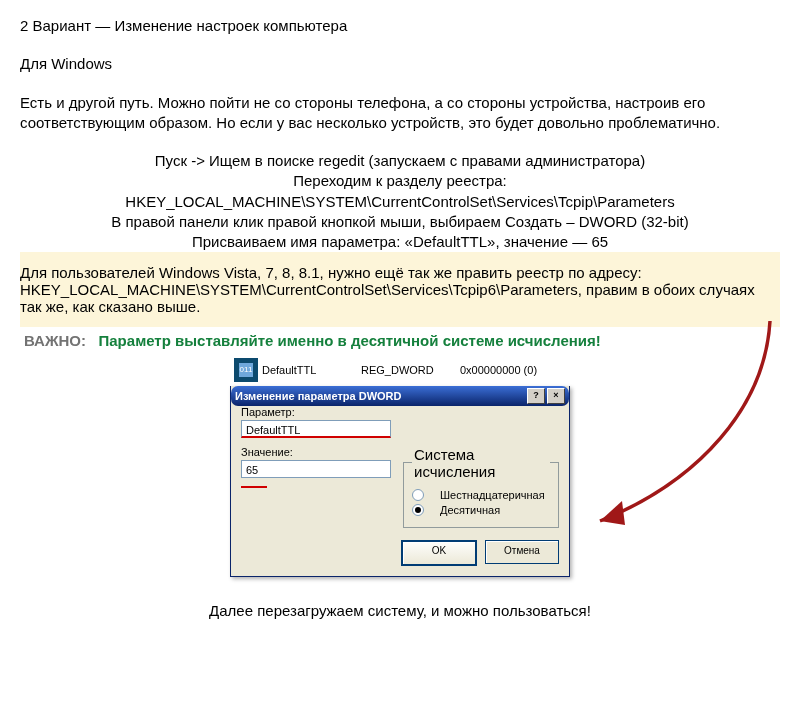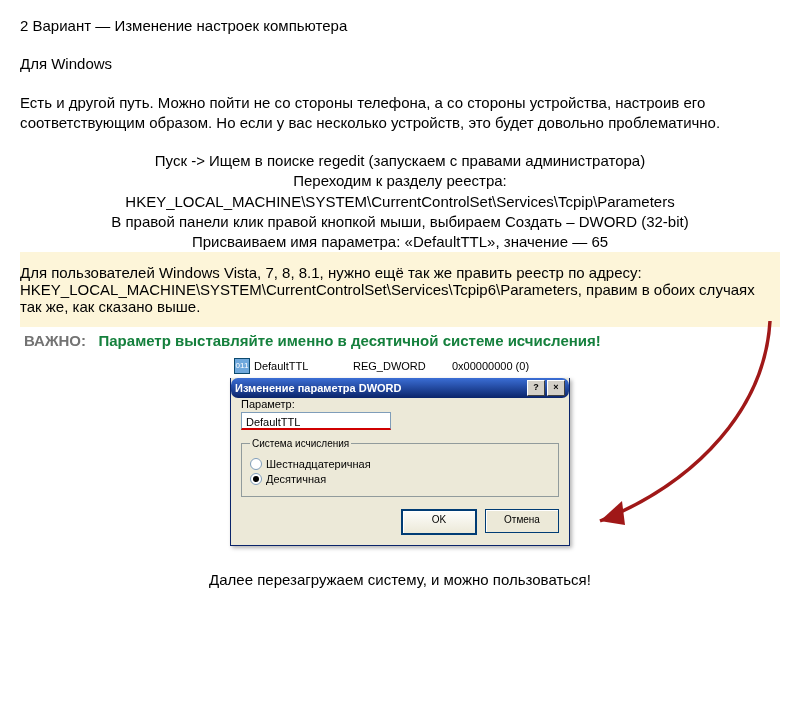--- a/index.html
+++ b/index.html
@@ -33,21 +33,21 @@
     font-size: 11px;
     margin-bottom: 4px;
     padding-left: 4px;
     color: #000;
     gap: 4px;
   }
   .reg-icon {
     width: 14px; height: 14px;
     display: inline-block;
     background: #6fa8dc;
-    border: 1px solid #0c4a6e;
+    border: 5px solid #0c4a6e;
     font-size: 8px;
     line-height: 14px;
     text-align: center;
     color: #fff;
   }
   .reg-name { width: 95px; }
   .reg-type { width: 95px; }
   .reg-data { }
 
   .dlg {
@@ -105,25 +105,25 @@
     display: inline-block;
     width: 26px;
     border-bottom: 2px solid #d00000;
     margin-top: 1px;
   }
   fieldset {
     border: 1px solid #919b9c;
     margin: 0;
     padding: 6px 8px 8px 8px;
   }
-  legend { font-size: 10px; padding: 0 2px; }
+  legend { font-size: 15px; padding: 0 2px; }
   .radio-row {
     display: flex;
     align-items: center;
-    gap: 4px;
+    gap: 16px;
     margin: 3px 0;
   }
   .radio {
     width: 12px; height: 12px;
     border: 1px solid #7f9db9;
     border-radius: 50%;
     background: #fff;
     position: relative;
     box-sizing: border-box;
   }
@@ -214,20 +214,25 @@
       <div class="tb-buttons">
         <div class="tb-btn">?</div>
         <div class="tb-btn">×</div>
       </div>
     </div>
     <div class="dlg-body">
       <span class="lbl">Параметр:</span>
       <div class="txt underline-red">DefaultTTL</div>
 
       <div class="row-flex">
+        <div class="col-left">
+          <span class="lbl">Значение:</span>
+          <div class="txt">65</div>
+          <span class="short-red"></span>
+        </div>
         <div class="col-right">
           <fieldset>
             <legend>Система исчисления</legend>
             <div class="radio-row">
               <span class="radio"></span>
               <span>Шестнадцатеричная</span>
             </div>
             <div class="radio-row">
               <span class="radio checked"></span>
               <span>Десятичная</span>

